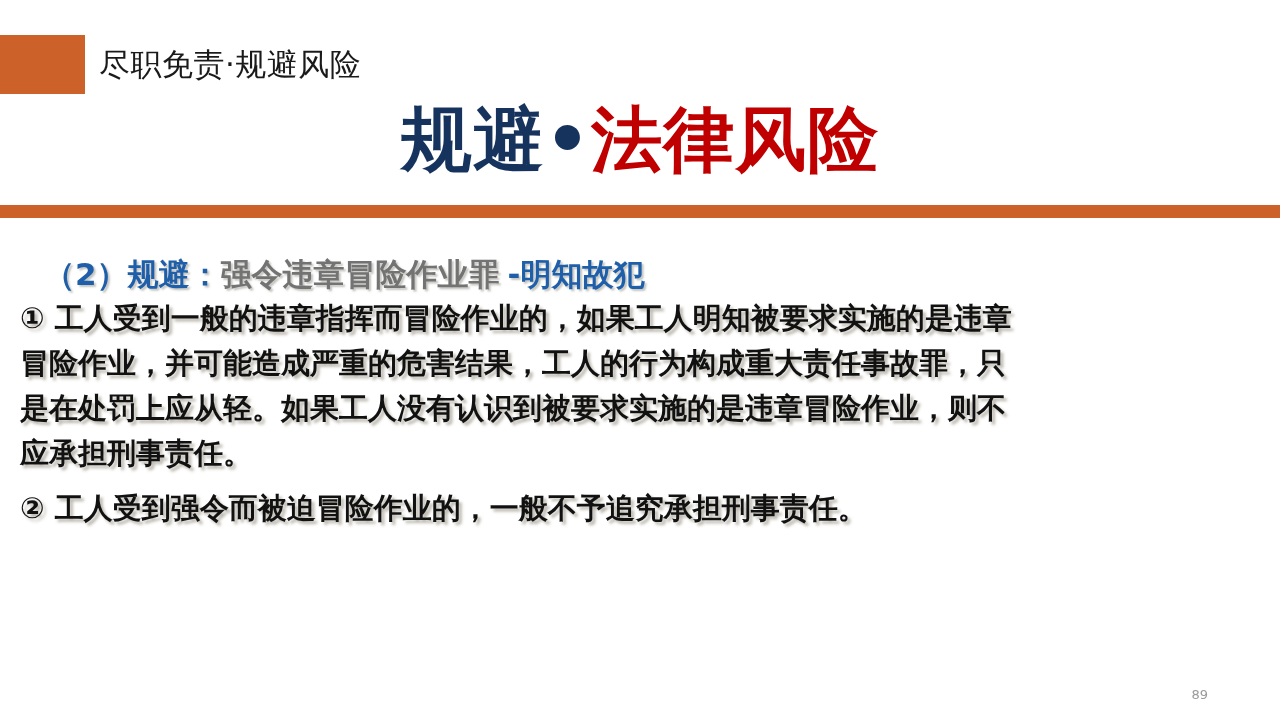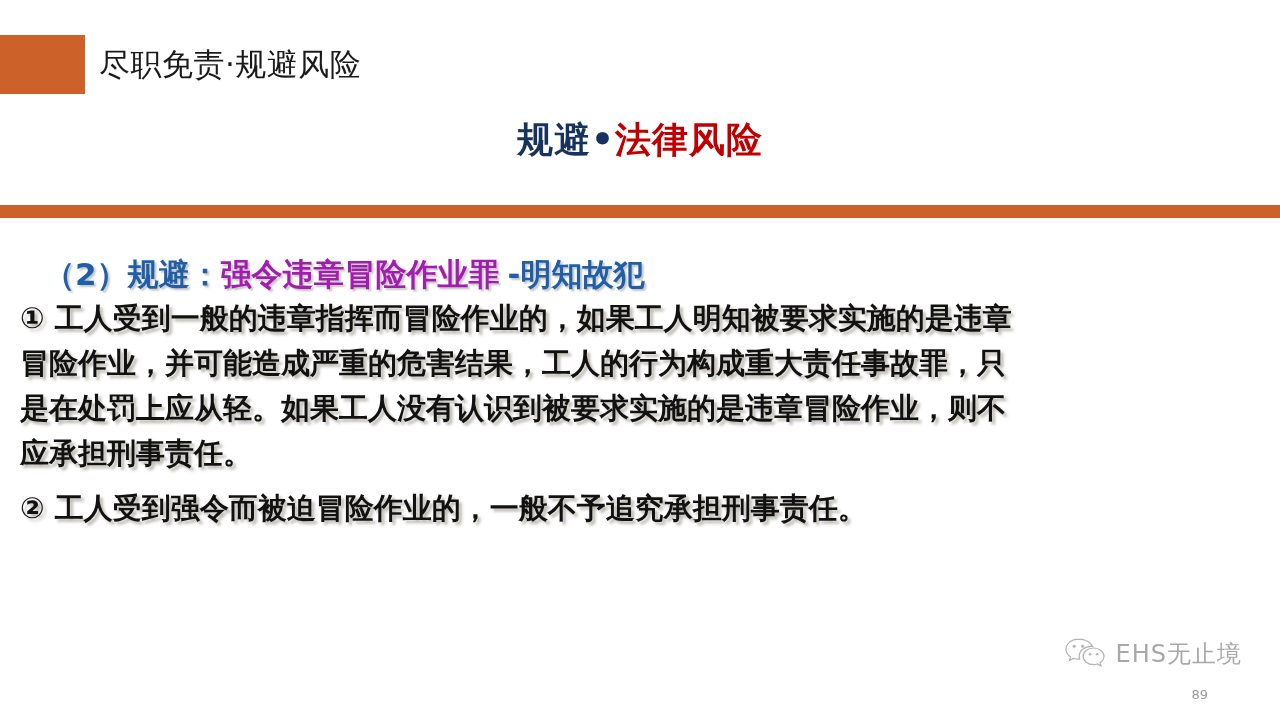--- a/index.html
+++ b/index.html
@@ -45,21 +45,21 @@
     font-family: "DejaVu Sans", "Liberation Sans", sans-serif;
   }
 
   
   .main-title {
     position: absolute;
     left: 0;
     top: 104px;
     width: 1280px;
     text-align: center;
-    font-size: 36px;
+    font-size: 71px;
     line-height: 72px;
     font-weight: bold;
     letter-spacing: 1px;
     white-space: nowrap;
   }
   .main-title .seg-blue { color: #16335E; }
   .main-title .seg-dot  { color: #16335E; }
   .main-title .seg-red  { color: #C00000; }
 
   
@@ -86,21 +86,21 @@
   }
 
   .heading-1 {
     padding-left: 44px;
     font-size: 31px;
     line-height: 44px;
     letter-spacing: 0px;
     text-shadow: 2px 2px 2px rgba(150,150,140,0.55);
   }
   .heading-1 .h1-blue { color: #1F5FA9; }
-  .heading-1 .h1-red  { color: #a21caf; }
+  .heading-1 .h1-red  { color: #737373; }
   .heading-1 .h1-blue2 { color: #1F5FA9; padding-left: 8px; }
 
   .heading-2 {
     padding-left: 32px;
     font-size: 28px;
     line-height: 40px;
     color: #CC0000;
     text-shadow: 2px 2px 2px rgba(160,150,140,0.55);
   }
 
@@ -164,29 +164,16 @@
 
 
     <div class="line para">① 工人受到一般的违章指挥而冒险作业的，如果工人明知被要求实施的是违章</div>
     <div class="line para">冒险作业，并可能造成严重的危害结果，工人的行为构成重大责任事故罪，只</div>
     <div class="line para">是在处罚上应从轻。如果工人没有认识到被要求实施的是违章冒险作业，则不</div>
     <div class="line para">应承担刑事责任。</div>
     <div class="line para gap-top">② 工人受到强令而被迫冒险作业的，一般不予追究承担刑事责任。</div>
 
   </div>
 
-  <div class="watermark">
-    <span class="wechat-icon">
-      <svg width="44" height="32" viewBox="0 0 44 32" fill="none" xmlns="http://www.w3.org/2000/svg">
-        <path d="M15.5 3.2C8.6 3.2 3 7.7 3 13.2c0 3.1 1.8 5.9 4.6 7.7l-1.2 3.7 4.2-2.1c1.5.4 3.1.7 4.9.7.4 0 .8 0 1.2-.1-.3-.9-.5-1.8-.5-2.8 0-5.5 5.4-9.9 12.1-9.9.5 0 .9 0 1.4.1C28.6 6.7 22.7 3.2 15.5 3.2z" stroke="#a6a6a6" stroke-width="1.2" fill="#ffffff"></path>
-        <circle cx="11.2" cy="10.2" r="1.5" fill="#a6a6a6"></circle>
-        <circle cx="19.6" cy="10.2" r="1.5" fill="#a6a6a6"></circle>
-        <path d="M41 20.3c0-4.6-4.7-8.3-10.4-8.3-5.8 0-10.5 3.7-10.5 8.3s4.7 8.3 10.5 8.3c1.3 0 2.6-.2 3.8-.6l3.6 1.8-1-3.1c2.4-1.5 4-3.8 4-6.4z" stroke="#a6a6a6" stroke-width="1.2" fill="#ffffff"></path>
-        <circle cx="27.1" cy="18.2" r="1.3" fill="#a6a6a6"></circle>
-        <circle cx="34.1" cy="18.2" r="1.3" fill="#a6a6a6"></circle>
-      </svg>
-    </span>
-    <span class="watermark-text">EHS无止境</span>
-  </div>
 
   <div class="page-number">89</div>
 
 </div>
 
 </body></html>

